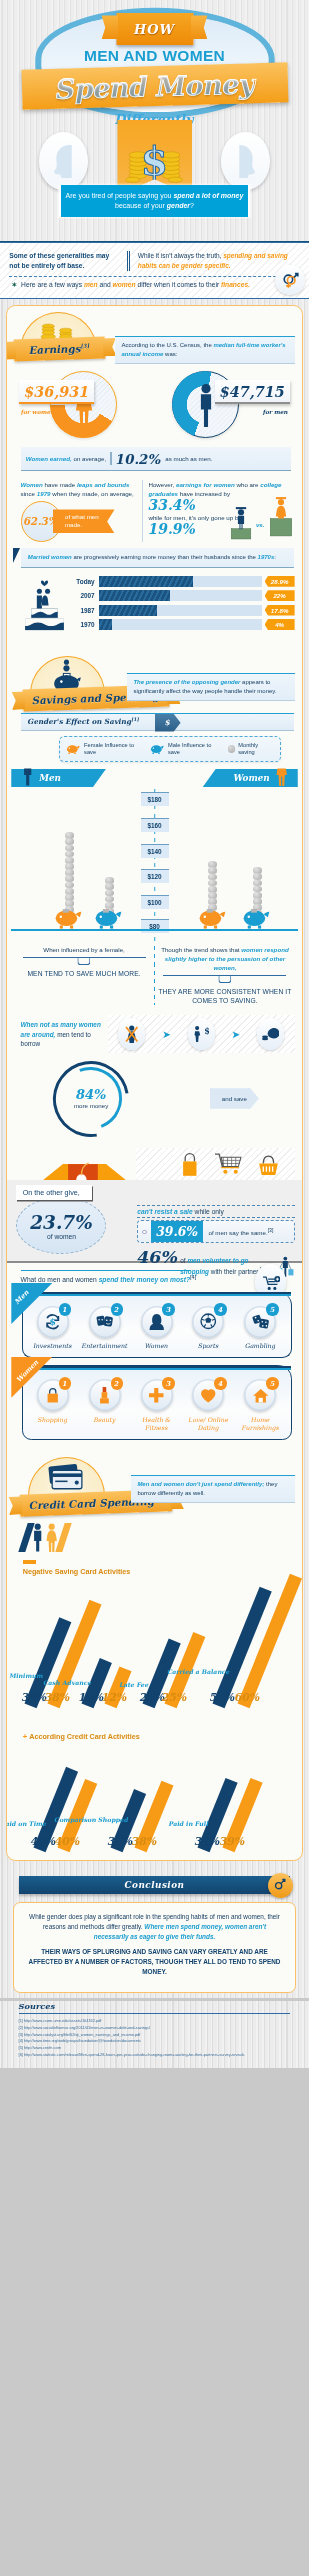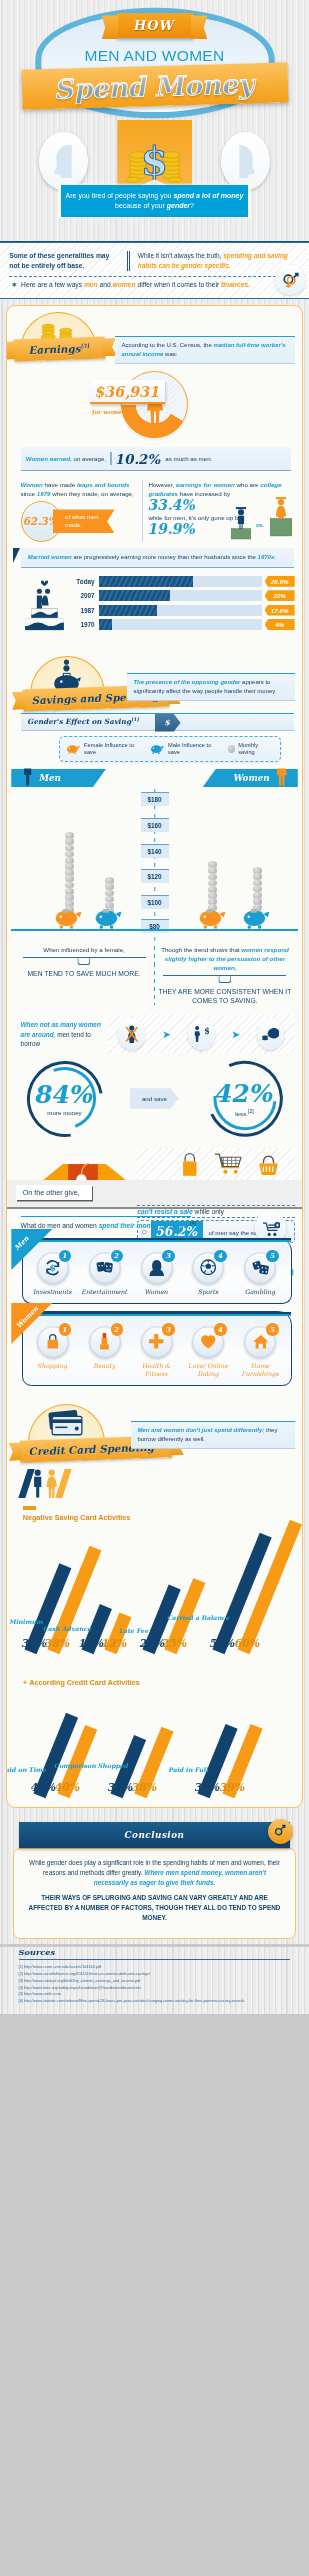--- a/index.html
+++ b/index.html
@@ -18,39 +18,39 @@
     border-bottom:1.5px solid #15527d;
   }
   .hero-oval {
     position:absolute; left:50%; transform:translateX(-50%); top:14.4px;
     width:227px; height:98px; border-radius:50%/46%;
     background:linear-gradient(180deg,#dceaf6 0%,#eef6fc 55%,#ffffff 100%);
     box-shadow:0 0 0 6.2px #5fb4dc, 0 3.1px 7.2px rgba(0,0,0,.25);
   }
   .ribbon-how {
     position:absolute; left:50%; transform:translateX(-50%); top:13.4px;
-    width:77px; height:25px; z-index:5;
+    width:77px; height:32px; z-index:5;
     background:linear-gradient(180deg,#f6a623 0%,#ee8b07 100%);
     box-shadow:0 1.5px 3.1px rgba(0,0,0,.3);
     display:flex; align-items:center; justify-content:center;
   }
   .ribbon-how::before, .ribbon-how::after{
     content:""; position:absolute; top:2.1px; width:16.5px; height:24px;
     background:linear-gradient(180deg,#f9b53f,#ef9010);
   }
   .ribbon-how::before{ left:-14.4px; clip-path:polygon(0 0,100% 0,100% 100%,0 100%,22% 50%); }
   .ribbon-how::after{ right:-14.4px; clip-path:polygon(0 0,100% 0,78% 50%,100% 100%,0 100%); }
   .how-text{
     font-family:"DejaVu Serif", serif; font-style:italic; font-weight:bold;
     color:#fff; font-size:13px; letter-spacing:1px;
     text-shadow:0.5px 1px 1px rgba(120,60,0,.6); position:relative; z-index:3;
   }
   .hero-line1{
     position:absolute; top:47px; width:100%; text-align:center;
-    font-size:15.5px; font-weight:normal; color:#1a9dd0; letter-spacing:0.3px;
+    font-size:15.5px; font-weight:bold; color:#1a9dd0; letter-spacing:0.3px;
     text-shadow:0 0.5px 0.5px rgba(255,255,255,.8);
   }
   .banner-spend{
     position:absolute; top:66px; left:21.6px; right:21.6px; height:40px;
     background:linear-gradient(180deg,#fbc25e 0%,#f49e18 100%);
     box-shadow:0 2.1px 4.1px rgba(0,0,0,.28);
     transform:rotate(-1.6deg);
     display:flex; align-items:center; justify-content:center;
   }
   .spend-text{
@@ -379,21 +379,21 @@
     display:flex; align-items:center; justify-content:center; }
   .arr{ color:#1a9dd0; font-size:10.3px; }
   .ring-row{ display:flex; justify-content:space-around; align-items:center; padding:2.1px 4.1px 5.2px; }
   .ringstat{ position:relative; width:82px; height:82px;
     display:flex; flex-direction:column; align-items:center; justify-content:center; }
   .ring-outer{ position:absolute; inset:3.1px; border-radius:50%; border:3.6px solid #12436e;
     border-right-color:transparent; transform:rotate(36deg); }
   .ring-inner{ position:absolute; inset:9.3px; border-radius:50%; border:3.6px solid #1a9dd0;
     border-bottom-color:transparent; border-left-color:transparent; transform:rotate(24deg); }
   .ring-num{ font-family:"DejaVu Serif", serif; font-weight:bold; font-style:italic;
-    font-size:25px; color:#1a9dd0; position:relative; z-index:2; }
+    font-size:13px; color:#1a9dd0; position:relative; z-index:2; }
   .ring-sub{ font-size:6.2px; color:#173f63; text-align:center; position:relative; z-index:2; line-height:1.25; }
   .andsave{ position:relative; width:49px; height:20.6px; background:#dce9f5;
     display:flex; align-items:center; justify-content:center;
     font-size:6.2px; color:#173f63;
     clip-path:polygon(0 0,78% 0,78% -12%,100% 50%,78% 112%,78% 100%,0 100%); }
 
   
   .sale-wrap{ position:relative; padding:3.1px 0 0; }
   .saleicons{ display:flex; align-items:center; justify-content:flex-end; gap:13.4px;
     padding:3.1px 13.4px 2.1px; background:repeating-linear-gradient(135deg,#ffffff 0 3.6px,#eeeeee 3.6px 4.6px);
@@ -488,21 +488,21 @@
     font-family:"DejaVu Serif", serif; font-weight:bold; font-style:italic;
     font-size:10.8px; color:#12436e; white-space:nowrap; }
   .dbar.orange .pct{ color:#d98b10; }
   .dbar .cap{ position:absolute; left:50%; bottom:-3.1px; transform:translateX(-50%);
     font-family:"DejaVu Serif", serif; font-style:italic; font-weight:bold;
     font-size:6.2px; color:#1a9dd0; white-space:nowrap; }
 
   
   .concl-wrap{ padding:7.2px 6.2px 5.2px; background:repeating-linear-gradient(90deg,#f2f2f2 0 1.5px,#dcdcdc 1.5px 2.6px,#ececec 2.6px 5.7px); }
   .concl-banner{ position:relative; height:20.6px; margin:0 12.4px 5.2px; }
-  .concl-bar{ height:26px; background:linear-gradient(180deg,#1a5e8e,#12436e);
+  .concl-bar{ height:18px; background:linear-gradient(180deg,#1a5e8e,#12436e);
     display:flex; align-items:center; justify-content:center; box-shadow:0 1.5px 2.6px rgba(0,0,0,.25); }
   .concl-bar span{ font-family:"DejaVu Serif", serif; font-style:italic; font-weight:bold;
     color:#fff; font-size:8.8px; letter-spacing:0.5px; }
   .concl-badge{ position:absolute; right:-2.1px; top:-3.1px; width:25px; height:25px; border-radius:50%;
     background:linear-gradient(180deg,#fbc25e,#ef9a17); box-shadow:0 1px 2.6px rgba(0,0,0,.3);
     display:flex; align-items:center; justify-content:center; }
   .concl-body{ background:#fbfbf7; border:1.5px solid #fbc065; border-radius:7.2px;
     margin:0 7.2px; padding:9.3px 13.4px 10.3px; text-align:center;
     background-image:radial-gradient(circle,#dcdcd4 0.5px,transparent 0.6px);
     background-size:7.2px 7.2px; }
@@ -530,20 +530,21 @@
     <div class="ribbon-how">
       <span class="how-text">HOW</span>
     </div>
 
     <div class="hero-line1">MEN AND WOMEN</div>
 
     <div class="banner-spend">
       <span class="spend-text">Spend Money</span>
     </div>
 
+    <div class="hero-diff">Differently</div>
 
     <div class="head-circle left">
       <svg class="head-silhouette" viewBox="0 0 56 72">
         <path d="M40 4C24 4 14 16 14 30c0 8 2 12 0 18-1 4-6 6-4 10 2 3 8 3 12 4l2 6h20V4z"></path>
       </svg>
     </div>
     <div class="head-circle right">
       <svg class="head-silhouette" viewBox="0 0 56 72">
         <path d="M16 4c16 0 26 12 26 26 0 8-2 12 0 18 1 4 6 6 4 10-2 3-8 3-12 4l-2 6H16V4z"></path>
       </svg>
@@ -634,20 +635,30 @@
           <div class="earn-ring w"></div>
           <div class="arc w"></div>
           <svg class="figicon w" viewBox="0 0 46 88">
             <circle cx="23" cy="11" r="9"></circle>
             <path d="M23 21c-9 0-12 7-13 16l-3 17h7l2 32h5V56h4v30h5l2-32h7l-3-17c-1-9-4-16-13-16z"></path>
           </svg>
           <div class="money-tag w">$36,931</div>
           <div class="money-lbl w">for women</div>
         </div>
 
+        <div class="earn-block">
+          <div class="earn-ring m"></div>
+          <div class="arc m"></div>
+          <svg class="figicon m" viewBox="0 0 46 88">
+            <circle cx="23" cy="11" r="9"></circle>
+            <path d="M13 22h20v30h-6v34h-4V56h-0V86h-4V52h-6z"></path>
+          </svg>
+          <div class="money-tag m">$47,715</div>
+          <div class="money-lbl m">for men</div>
+        </div>
       </div>
 
       <div class="stat-bar">
         <div class="lead">
           <i>Women earned,</i><span> on average,</span>
         </div>
         <div class="vline"></div>
         <div class="big">10.2%</div>
         <div class="tail">as much as men.</div>
       </div>
@@ -947,28 +958,20 @@
       </div>
 
       <div class="ring-row">
         <div class="ringstat">
           <div class="ring-outer"></div>
           <div class="ring-inner"></div>
           <div class="ring-num">84%</div>
           <div class="ring-sub">more money</div>
         </div>
         <div class="andsave">and save</div>
-        <div class="ringstat">
-          <div class="ring-outer" style="transform:rotate(200deg)"></div>
-          <div class="ring-inner" style="transform:rotate(140deg)"></div>
-          <div class="ring-num">42%</div>
-          <div class="ring-sub">
-            <span>less.</span><sup>[2]</sup>
-          </div>
-        </div>
       </div>
 
       <div class="sale-wrap">
         <svg class="pricetag" viewBox="0 0 176 86">
           <path d="M6 42L46 10h84l40 32-40 34H46z" fill="#f99e0b"></path>
           <rect x="56" y="10" width="58" height="66" fill="#d9480f"></rect>
           <circle cx="82" cy="40" r="10" fill="#fff"></circle>
           <path d="M82 32c0-16 8-22 14-24" stroke="#f9b54a" stroke-width="2.5" fill="none"></path>
         </svg>
         <div class="saleicons">
@@ -986,30 +989,34 @@
           </svg>
           <svg width="25" height="25" viewBox="0 0 48 48">
             <path d="M14 22c0-10 4-14 10-14s10 4 10 14" stroke="#555" stroke-width="2.5" fill="none"></path>
             <path d="M6 22h36l-5 22H11z" fill="#f99e0b"></path>
             <path d="M14 28v10M20 28v10M26 28v10M32 28v10" stroke="#fff" stroke-width="2.5"></path>
           </svg>
         </div>
 
         <div class="grayband">
           <div class="onotherhand">On the other give,</div>
+          <div class="blob237">
+            <div class="n">23.7%</div>
+            <div class="s">of women</div>
+          </div>
 
           <div class="sale-right">
             <div class="dashline"></div>
             <div class="cant">
               <i>can't resist a sale</i><span> while only</span>
             </div>
             <div class="dashline"></div>
             <div class="tag45">
               <div class="dot"></div>
-              <div class="box">56.2%</div>
+              <div class="box">39.6%</div>
               <div class="txt">
                 <span>of men say the same.</span><sup>[3]</sup>
               </div>
             </div>
             <div class="f46">
               <div class="n">46%</div>
               <div class="t">
                 <span>of </span><i>men volunteer to go shopping</i><span> with their partner.</span><sup>[7]</sup>
               </div>
               <svg width="31" height="36" viewBox="0 0 60 70" style="margin-left:auto">

